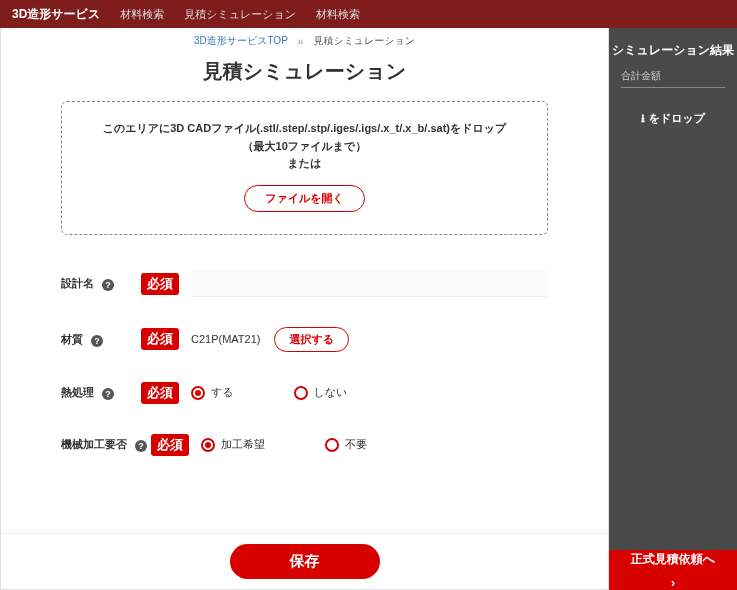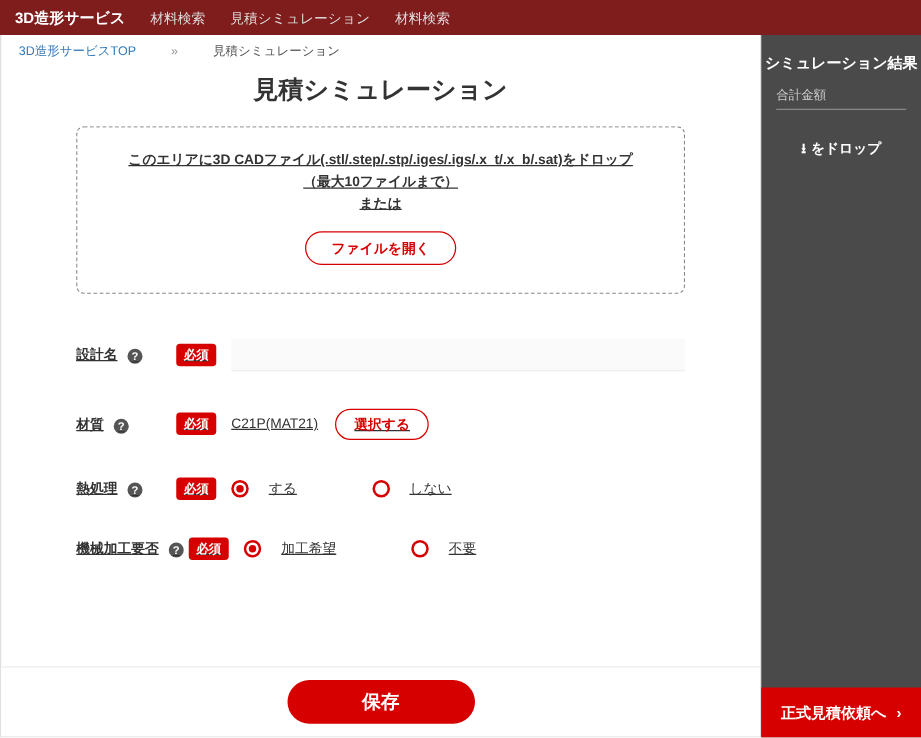--- a/index.html
+++ b/index.html
@@ -6,54 +6,54 @@
 body { font-family: "Hiragino Sans", "Meiryo", sans-serif; background: #fff; width: 737px; height: 590px; overflow: hidden; font-size: 11px; color: #333; }
 
 .topbar { background: #7f1d1d; color: #fff; height: 28px; display: flex; align-items: center; padding: 0 12px; gap: 20px; }
 .topbar .brand { font-weight: bold; font-size: 12px; }
 .topbar .nav-item { font-size: 11px; color: #ddd; cursor: pointer; }
 
 .body-wrap { display: flex; height: calc(590px - 28px); }
 .main { flex: 1; background: #fff; position: relative; display: flex; flex-direction: column; border: 1px solid #e0e0e0; border-top: none; }
 .sidebar { width: 128px; background: #4a4a4a; color: #fff; display: flex; flex-direction: column; position: relative; }
 
-.breadcrumb { padding: 6px 14px; font-size: 10px; color: #337ab7; display: flex; gap: 28px; align-items: center; }
+.breadcrumb { padding: 6px 14px; font-size: 10px; color: #337ab7; display: flex; gap: 10px; align-items: center; justify-content: center; }
 .breadcrumb .sep { color: #999; }
 .breadcrumb .current { color: #555; }
 
 .page-title { text-align: center; font-size: 20px; font-weight: bold; padding: 4px 0 16px; }
 
-.content { padding: 0 60px; flex: 1; overflow: auto; text-decoration: underline; }
+.content { padding: 0 60px; flex: 1; overflow: auto; }
 
 .drop { border: 1px dashed #888; border-radius: 6px; padding: 18px 20px 22px; text-align: center; margin-bottom: 36px; }
 .drop-text { font-size: 11px; line-height: 1.6; font-weight: bold; }
 .file-open { display: inline-block; margin-top: 12px; border: 1.5px solid #d70000; color: #d70000; background: #fff; border-radius: 16px; padding: 5px 20px; font-size: 11px; font-weight: bold; cursor: pointer; }
 
 .row { display: flex; align-items: center; margin-bottom: 30px; }
 .lbl { width: 80px; display: flex; align-items: flex-end; gap: 8px; font-weight: bold; }
 .lbl .q { display:inline-flex; align-items:center; justify-content:center; width:12px; height:12px; border-radius:50%; background:#555; color:#fff; font-size:9px; }
-.req { background: #d70000; color: #fff; font-size: 10px; padding: 2px 6px; border-radius: 3px; margin-right: 12px; font-weight: bold; }
+.req { background: #d70000; color: #fff; font-size: 13px; padding: 2px 6px; border-radius: 3px; margin-right: 12px; font-weight: bold; }
 .input { flex: 1; height: 26px; border: none; border-bottom: 1px solid #eee; border-radius: 0; background: #fafafa; padding: 0 8px; }
 .val-text { margin-right: 14px; }
 .select-btn { border: 1.5px solid #d70000; color: #d70000; background: #fff; border-radius: 14px; padding: 4px 14px; font-size: 11px; font-weight: bold; cursor: pointer; }
 
 .radio-group { display: flex; gap: 60px; }
-.radio { display: flex; align-items: center; gap: 16px; cursor: pointer; }
+.radio { display: flex; align-items: center; gap: 6px; cursor: pointer; }
 .radio .circ { width: 14px; height: 14px; border: 2px solid #d70000; border-radius: 50%; display: inline-flex; align-items: center; justify-content: center; }
 .radio .circ.sel::after { content:""; width:6px; height:6px; background:#d70000; border-radius:50%; }
 
 .footer { background: #fff; border-top: 1px solid #eee; padding: 10px 0; display: flex; justify-content: center; }
 .save-btn { background: #d70000; color: #fff; border: none; border-radius: 18px; padding: 8px 60px; font-size: 15px; font-weight: bold; cursor: pointer; }
 
 .sidebar-title { text-align: center; padding: 14px 0 10px; font-size: 12px; font-weight: bold; }
 .total-row { margin: 0 12px; border-bottom: 1px solid #888; padding-bottom: 4px; font-size: 10px; color: #ccc; }
 .download { text-align: center; margin-top: 22px; font-size: 11px; font-weight: bold; cursor: pointer; }
 .download .dl-icon { margin-right: 4px; }
 
-.formal-btn { position: absolute; bottom: 0; left: 0; right: 0; background: #d70000; color: #fff; height: 40px; display: flex; align-items: center; justify-content: center; gap: 8px; font-size: 12px; font-weight: bold; cursor: pointer; }
+.formal-btn { position: absolute; bottom: 0; left: 0; right: 0; background: #d70000; color: #fff; height: 40px; display: flex; align-items: center; justify-content: center; gap: 8px; font-size: 12px; font-weight: bold; cursor: pointer; flex-direction: column; }
 .formal-btn .chev { font-weight: bold; }
 </style>
 </head>
 <body>
 
 <div class="topbar">
   <span class="brand">3D造形サービス</span>
   <span class="nav-item">材料検索</span>
   <span class="nav-item">見積シミュレーション</span>
   <span class="nav-item">材料検索</span>

